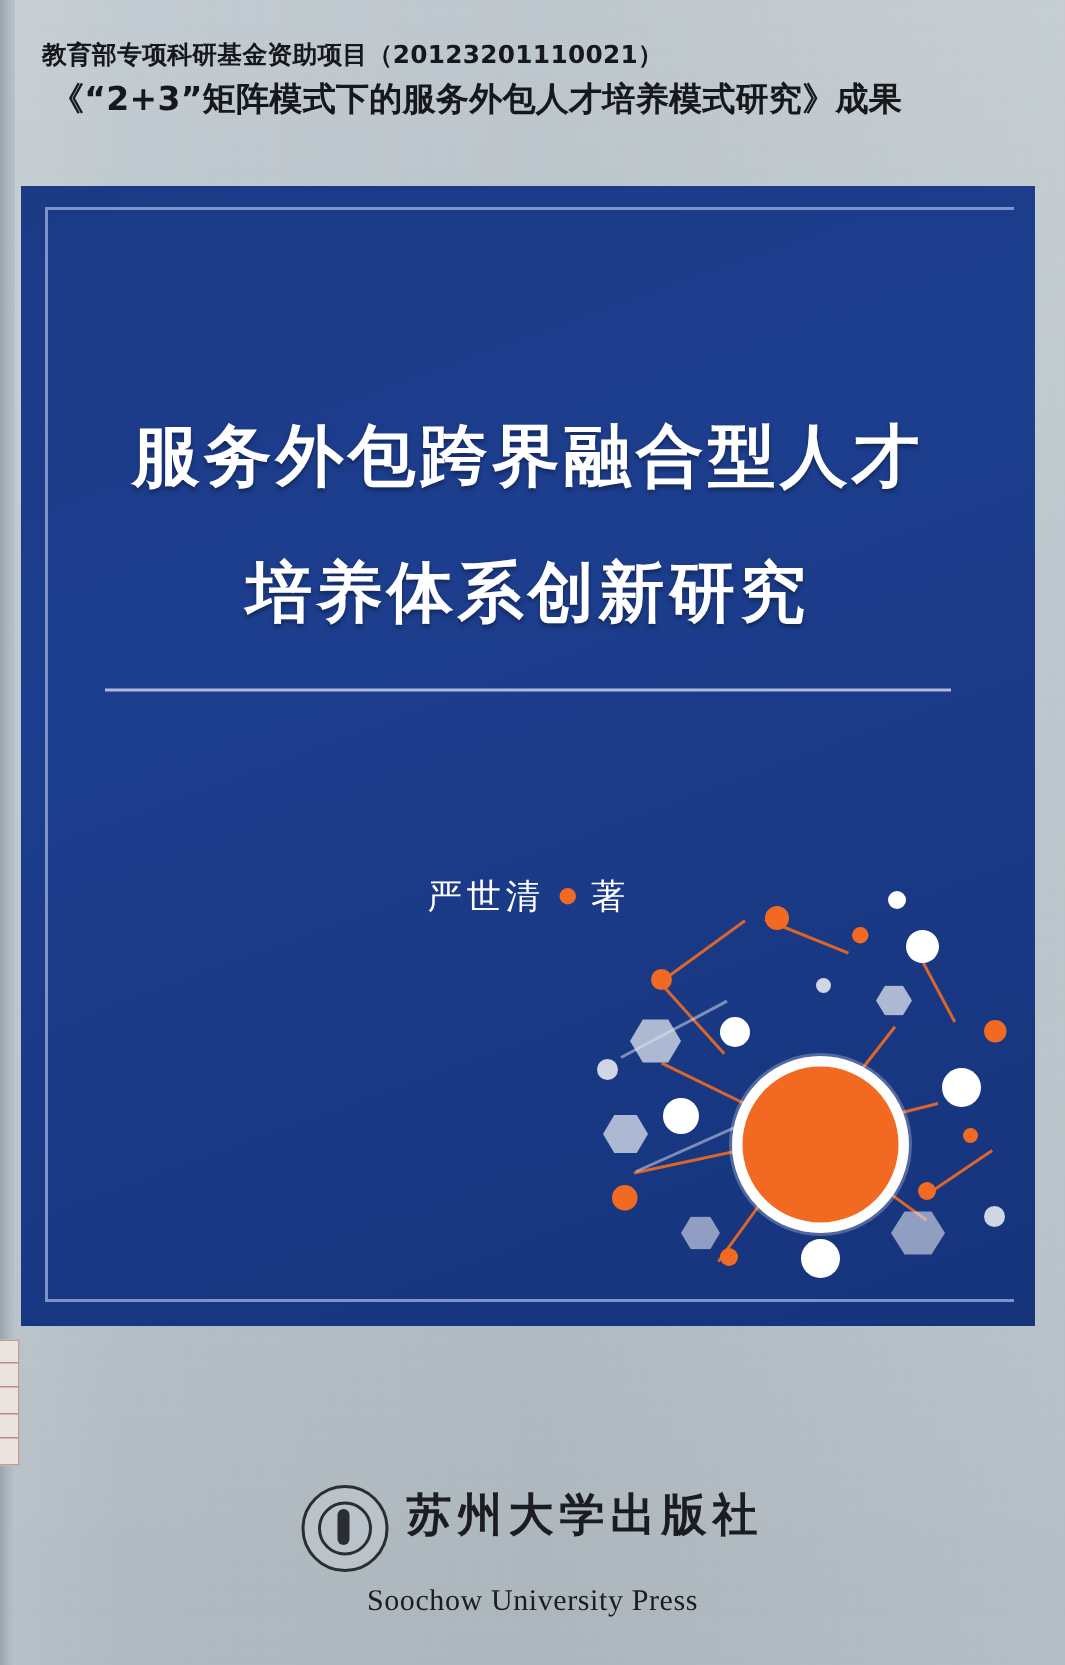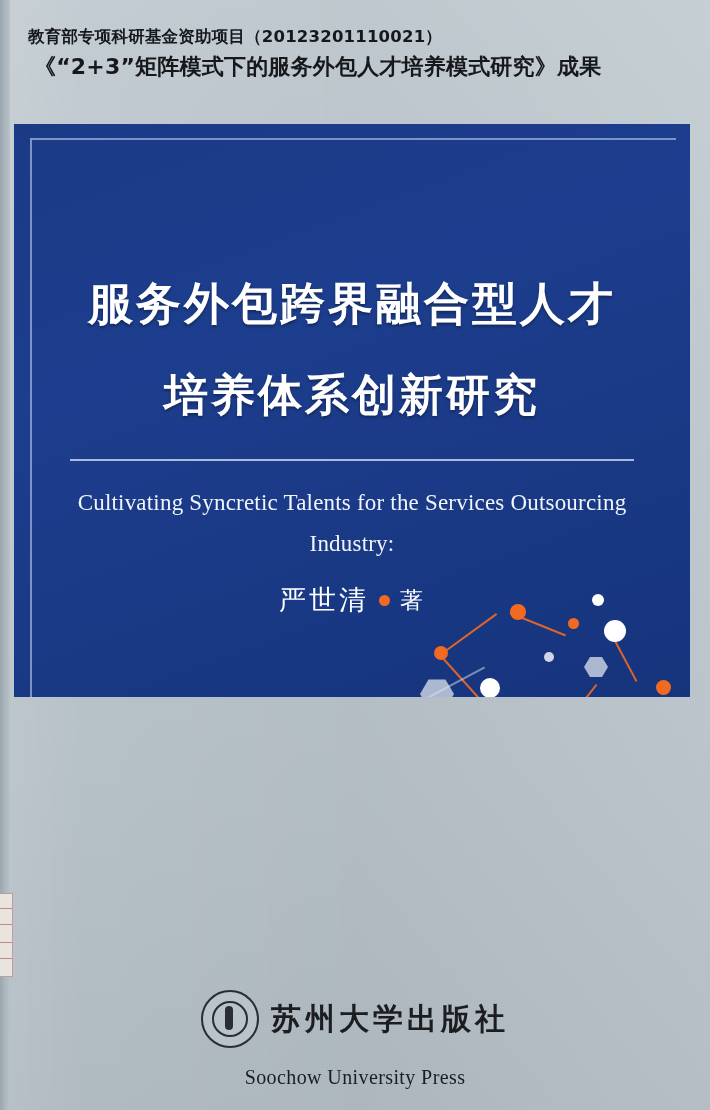--- a/index.html
+++ b/index.html
@@ -80,21 +80,21 @@
     font-size: 22px;
     padding-left: 6px;
   }
 
   
   .blue-panel {
     position: absolute;
     left: 14px;
     top: 124px;
     width: 676px;
-    height: 573px;
+    height: 760px;
     background: linear-gradient(160deg, #1b3a86 0%, #1d3e8e 35%, #16347c 100%);
     overflow: hidden;
   }
   .panel-inner-border {
     position: absolute;
     left: 16px;
     top: 14px;
     width: 644px;
     height: 726px;
     border-left: 2px solid #7d93c9;
@@ -156,21 +156,21 @@
     top: 458px;
     width: 676px;
     display: flex;
     align-items: center;
     justify-content: center;
     gap: 10px;
     color: #ffffff;
   }
   .author-name {
     font-family: "DejaVu Serif", serif;
-    font-size: 27px;
+    font-size: 23px;
     letter-spacing: 3px;
   }
   .author-dot {
     width: 11px;
     height: 11px;
     border-radius: 50%;
     background: #f26a21;
     display: inline-block;
   }
   .author-role {
@@ -226,21 +226,20 @@
     left: 0;
     top: 990px;
     width: 710px;
     display: flex;
     flex-direction: column;
     align-items: center;
     gap: 2px;
   }
   .pub-row {
     display: flex;
-    align-items: center;
     gap: 12px;
   }
   .pub-logo {
     width: 54px;
     height: 54px;
     border-radius: 50%;
     border: 2px solid #2a2d33;
     position: relative;
     background: #b9c3c9;
   }
@@ -270,21 +269,21 @@
     font-weight: bold;
     font-size: 30px;
     color: #1b1d21;
     letter-spacing: 4px;
   }
   .pub-en {
     font-family: "Liberation Serif", serif;
     font-size: 20px;
     color: #1b1d21;
     letter-spacing: 0.4px;
-    margin-top: 16px;
+    margin-top: 6px;
   }
 </style>
 </head>
 <body>
 
 <div id="page">
   <div class="cover-bg"></div>
   <div class="cover-noise"></div>
   <div class="spine-edge"></div>
   <div class="spine-sticker">
@@ -301,21 +300,20 @@
 
   <div class="blue-panel">
     <div class="panel-inner-border"></div>
 
     <div class="cn-title">服务外包跨界融合型人才</div>
     <div class="cn-title2">培养体系创新研究</div>
 
     <div class="rule"></div>
 
     <div class="en-title">
-      <div>Cultivating Syncretic Talents for the Services Outsourcing Industry:</div>
     </div>
 
     <div class="author-row">
       <span class="author-name">严世清</span>
       <span class="author-dot"></span>
       <span class="author-role">著</span>
     </div>
 
     <div class="network">
 

